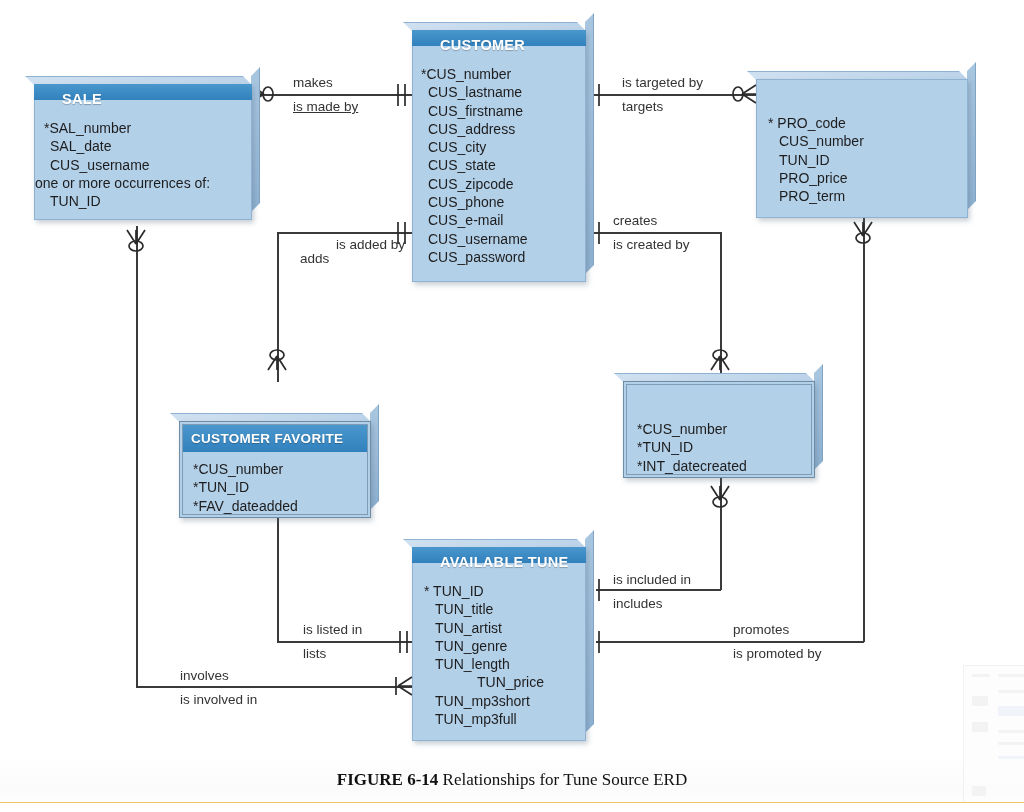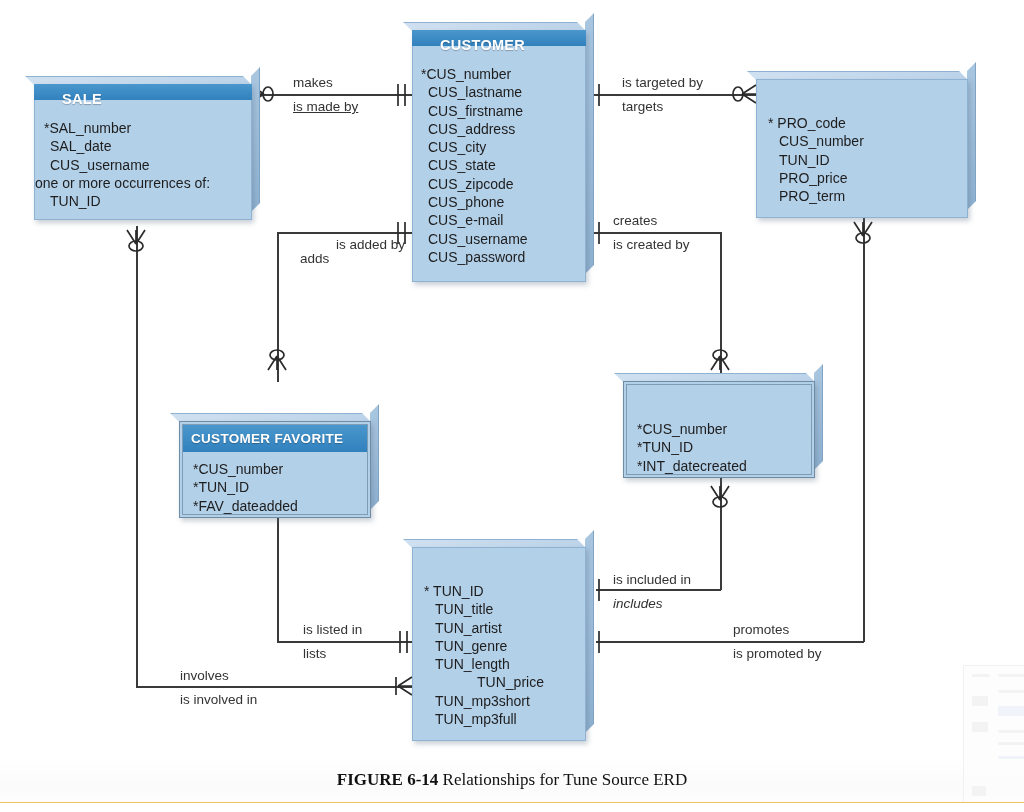--- a/index.html
+++ b/index.html
@@ -235,21 +235,21 @@
   <div class="rellabel" style="left:622px;top:75px;">is targeted by</div>
   <div class="rellabel" style="left:622px;top:99px;">targets</div>
 
   <div class="rellabel" style="left:300px;top:206px;margin-top:45px;">adds</div>
   <div class="rellabel" style="left:300px;top:237px;padding-left:36px;">is added by</div>
 
   <div class="rellabel" style="left:613px;top:213px;">creates</div>
   <div class="rellabel" style="left:613px;top:237px;">is created by</div>
 
   <div class="rellabel" style="left:613px;top:572px;">is included in</div>
-  <div class="rellabel" style="left:613px;top:596px;font-style:italic;">includes</div>
+  <div class="rellabel" style="left:613px;top:596px;">includes</div>
 
   <div class="rellabel" style="left:733px;top:622px;">promotes</div>
   <div class="rellabel" style="left:733px;top:646px;">is promoted by</div>
 
   <div class="rellabel" style="left:303px;top:622px;">is listed in</div>
   <div class="rellabel" style="left:303px;top:646px;">lists</div>
 
   <div class="rellabel" style="left:180px;top:668px;">involves</div>
   <div class="rellabel" style="left:180px;top:692px;">is involved in</div>
 
@@ -322,20 +322,21 @@
       <span class="attr">*CUS_number</span>
       <span class="attr">*TUN_ID</span>
       <span class="attr">*INT_datecreated</span>
     </div>
   </div>
 
   <div class="entity" style="left:412px;top:547px;width:174px;height:194px;">
     <div class="side3d"></div>
     <div class="top3d"></div>
     <div class="body"></div>
+    <div class="hdr">AVAILABLE TUNE</div>
     <div class="attrs" style="padding-left:12px;">
       <span class="attr">* TUN_ID</span>
       <span class="attr" style="padding-left:11px;">TUN_title</span>
       <span class="attr" style="padding-left:11px;">TUN_artist</span>
       <span class="attr" style="padding-left:11px;">TUN_genre</span>
       <span class="attr" style="padding-left:11px;">TUN_length</span>
       <span class="attr" style="padding-left:11px;text-align:center;">TUN_price</span>
       <span class="attr" style="padding-left:11px;">TUN_mp3short</span>
       <span class="attr" style="padding-left:11px;">TUN_mp3full</span>
     </div>

